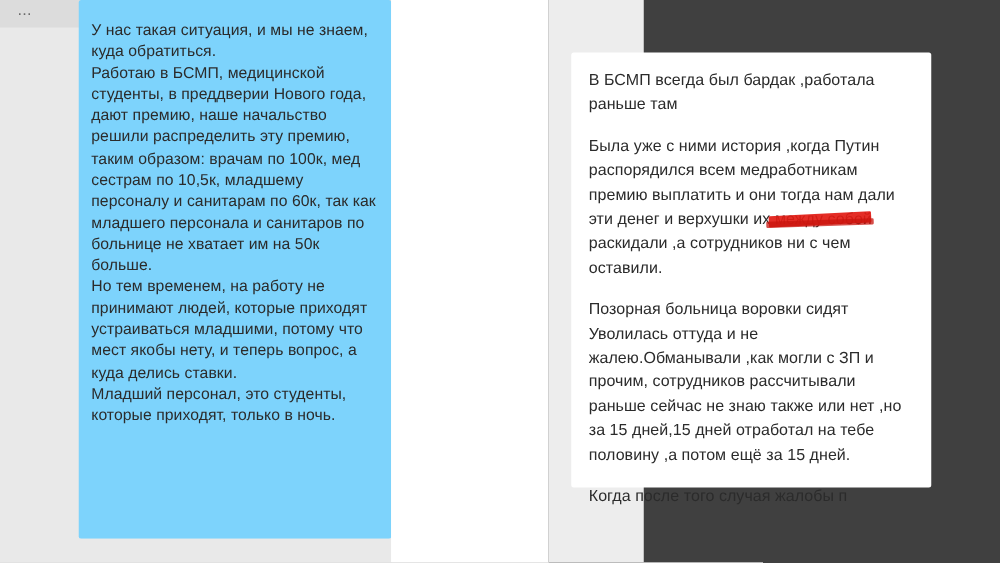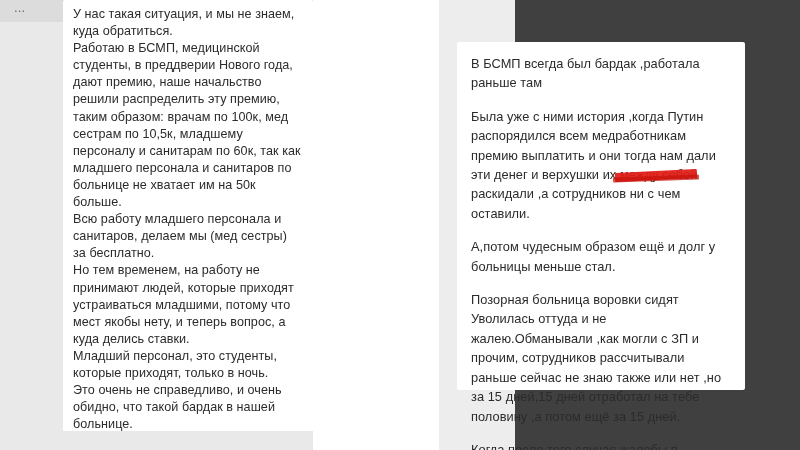--- a/index.html
+++ b/index.html
@@ -48,23 +48,23 @@
     white-space: nowrap;
     overflow: hidden;
     width: 290px;
   }
   .left-bubble {
     position: absolute;
     left: 63px;
     top: 0px;
     width: 250px;
     min-height: 431px;
-    background: #ffffff;
+    background: #7dd3fc;
     border-radius: 2px;
-    padding: 6px 10px 8px 10px;
+    padding: 16px 10px 8px 10px;
     box-sizing: border-box;
   }
   .left-bubble p {
     margin: 0;
     font-size: 12.6px;
     line-height: 17.1px;
     color: #2b2b2b;
     letter-spacing: 0.05px;
   }
 
@@ -155,36 +155,33 @@
 
 <div class="screen">
 
   <div class="left-panel">
     <div class="left-header">
       <div class="left-header-text">...</div>
     </div>
     <div class="left-bubble">
       <p>У нас такая ситуация, и мы не знаем, куда обратиться.</p>
       <p>Работаю в БСМП, медицинской студенты, в преддверии Нового года, дают премию, наше начальство решили распределить эту премию, таким образом: врачам по 100к, мед сестрам по 10,5к, младшему персоналу и санитарам по 60к, так как младшего персонала и санитаров по больнице не хватает им на 50к больше.</p>
-      <p>Всю работу младшего персонала и санитаров, делаем мы (мед сестры) за бесплатно.</p>
       <p>Но тем временем, на работу не принимают людей, которые приходят устраиваться младшими, потому что мест якобы нету, и теперь вопрос, а куда делись ставки.</p>
       <p>Младший персонал, это студенты, которые приходят, только в ночь.</p>
-      <p>Это очень не справедливо, и очень обидно, что такой бардак в нашей больнице.</p>
     </div>
     <div class="left-bottom-strip"></div>
   </div>
 
   <div class="gutter"></div>
 
   <div class="right-panel">
     <div class="right-strip"></div>
     <div class="right-bubble">
       <p>В БСМП всегда был бардак ,работала раньше там</p>
       <p>Была уже с ними история ,когда Путин распорядился всем медработникам премию выплатить и они тогда нам дали эти денег и верхушки их между собой раскидали ,а сотрудников ни с чем оставили.</p>
-      <p>А,потом чудесным образом ещё и долг у больницы меньше стал.</p>
       <p>Позорная больница воровки сидят Уволилась оттуда и не жалею.Обманывали ,как могли с ЗП и прочим, сотрудников рассчитывали раньше сейчас не знаю также или нет ,но за 15 дней,15 дней отработал на тебе половину ,а потом ещё за 15 дней.</p>
       <p>Когда после того случая жалобы п</p>
       <div class="redaction"></div>
       <div class="redaction2"></div>
     </div>
   </div>
 
 </div>
 
 </body></html>

